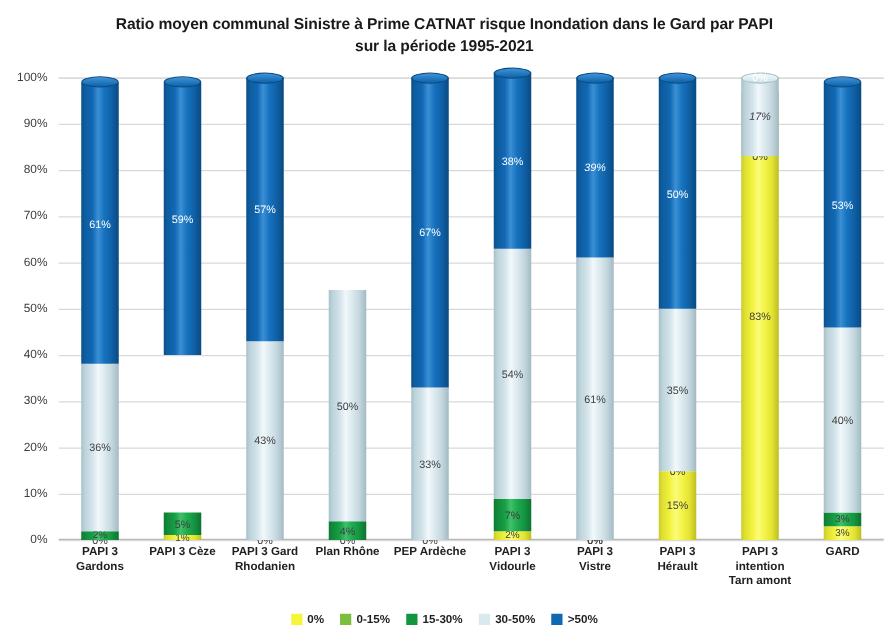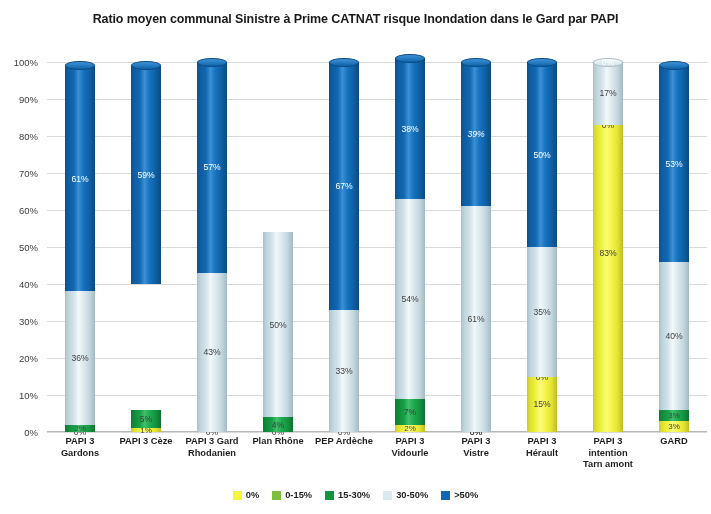--- a/index.html
+++ b/index.html
@@ -186,20 +186,21 @@
   .sw-s3 { background:#dbe9ef; }
   .sw-s4 { background:#1168b2; }
 </style>
 </head>
 <body>
 
 <div id="chart-root">
 
   <div id="chart-title">
     <div>Ratio moyen communal Sinistre à Prime CATNAT risque Inondation dans le Gard par PAPI</div>
+    <div>sur la période 1995-2021</div>
   </div>
 
   <div id="plot-area">
     <div id="plot-back"></div>
     <div id="gridlines">
         <div class="gridline" style="top: 0px;"></div>
         <div class="gridline" style="top: 37px;"></div>
         <div class="gridline" style="top: 74px;"></div>
         <div class="gridline" style="top: 111px;"></div>
         <div class="gridline" style="top: 148px;"></div>
@@ -378,21 +379,21 @@
       </div>
       <div class="bar-slot" style="left: 546px; width: 30px;">
         <div class="bar-stack">
           <div class="seg" style="height: 358px; bottom: 0px;">
             <div class="seg-body fill-s0"></div>
             <div class="seg-label lbl-dark">83%</div>
           </div>
           <div class="seg" style="height: 0px; bottom: 307.1px;">
             <div class="seg-label lbl-dark">0%</div>
           </div>
-          <div class="seg" style="height: 62.9px; bottom: 307.1px;">
+          <div class="seg" style="height: 62.9px; bottom: 307.1px; font-style: italic;">
             <div class="seg-body fill-s3"></div>
             <div class="seg-cap cap-s3"></div>
             <div class="seg-label lbl-dark">17%</div>
           </div>
           <div class="seg" style="height: 0px; bottom: 370px;">
             <div class="seg-label lbl-light">0%</div>
           </div>
         </div>
       </div>
       <div class="bar-slot" style="left: 612px; width: 30px;">

